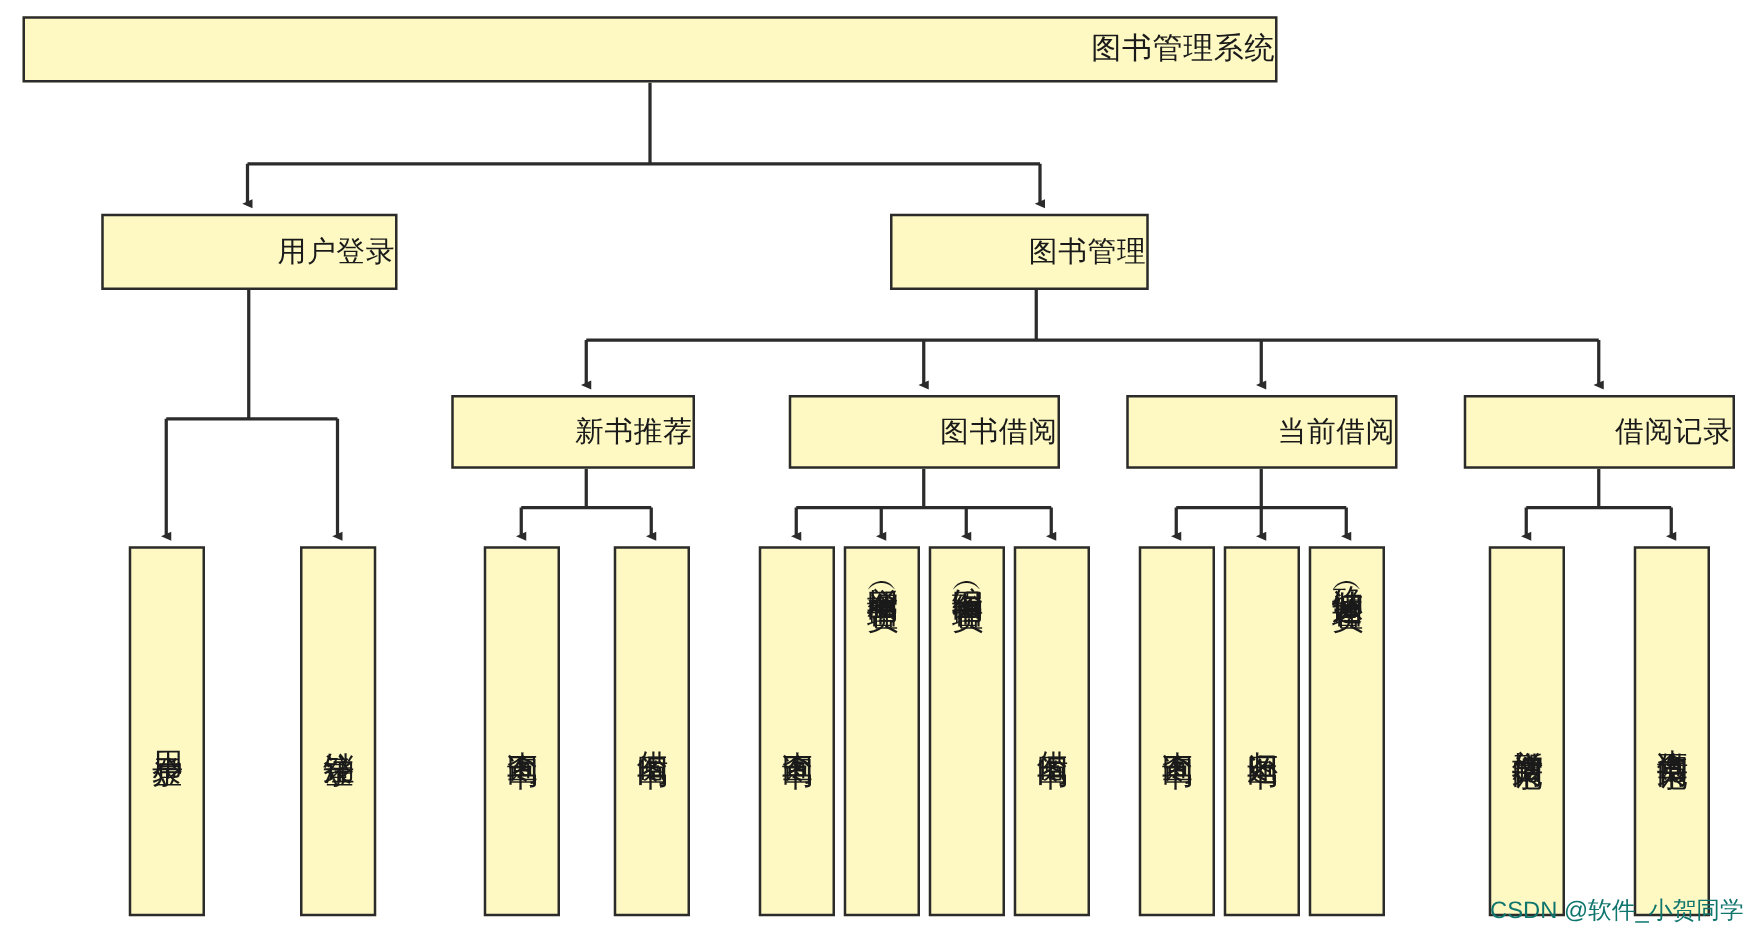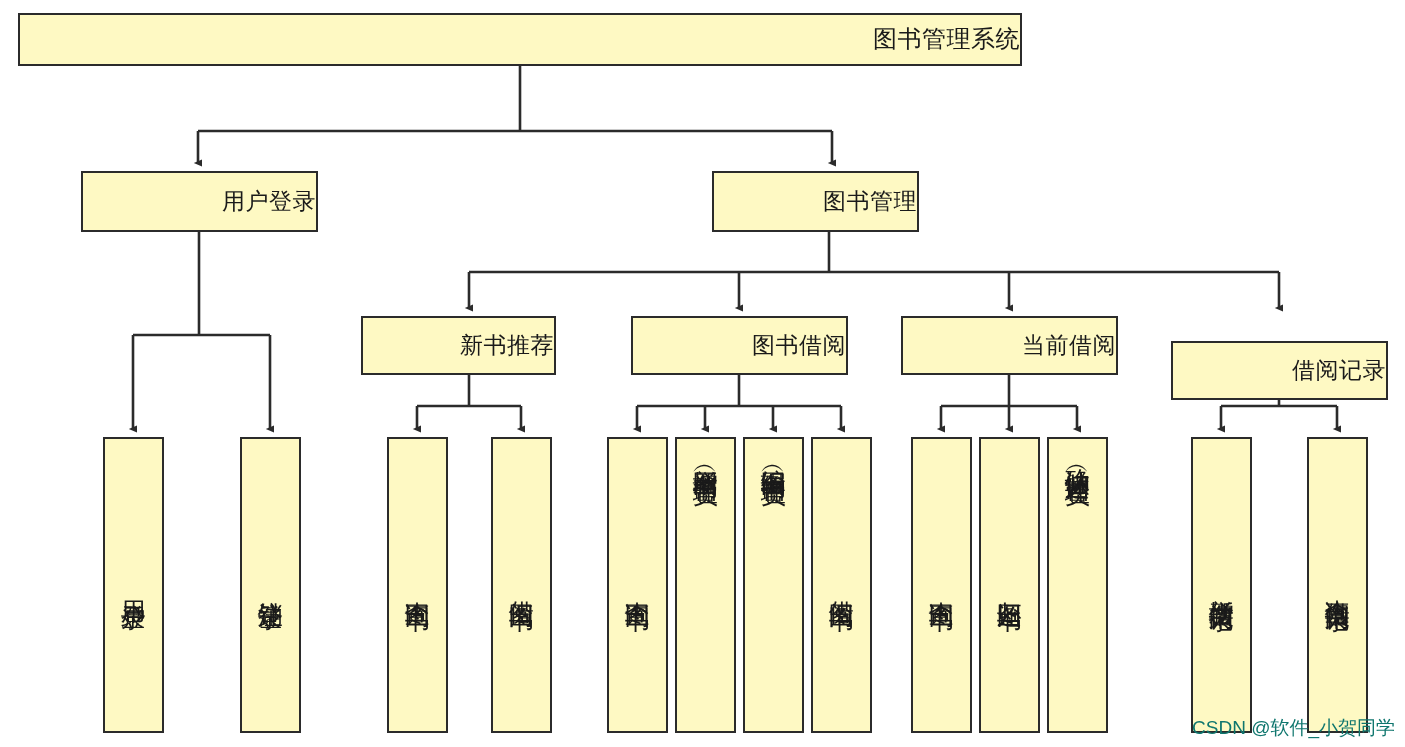--- a/index.html
+++ b/index.html
@@ -145,21 +145,21 @@
 
   <div class="node horiz" style="left:361px; top:316px; width:195px; height:59px;">
     <span class="label">新书推荐</span>
   </div>
   <div class="node horiz" style="left:631px; top:316px; width:217px; height:59px;">
     <span class="label">图书借阅</span>
   </div>
   <div class="node horiz" style="left:901px; top:316px; width:217px; height:59px;">
     <span class="label">当前借阅</span>
   </div>
-  <div class="node horiz" style="left:1171px; top:316px; width:217px; height:59px;margin-top:25px;">
+  <div class="node horiz" style="left:1171px; top:316px; width:217px; height:59px;">
     <span class="label">借阅记录</span>
   </div>
 
   <div class="node vert tall" style="left:103px; top:437px; width:61px; height:296px;">
     <span class="label">用户登录</span>
   </div>
   <div class="node vert tall" style="left:240px; top:437px; width:61px; height:296px;">
     <span class="label">注销登录</span>
   </div>
 

